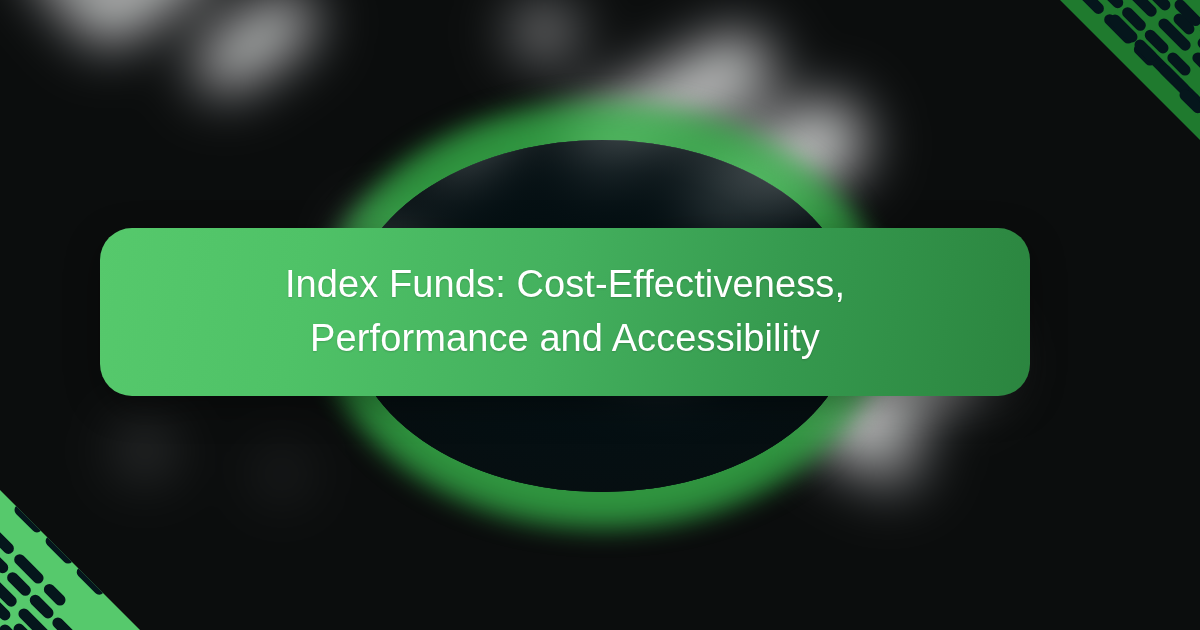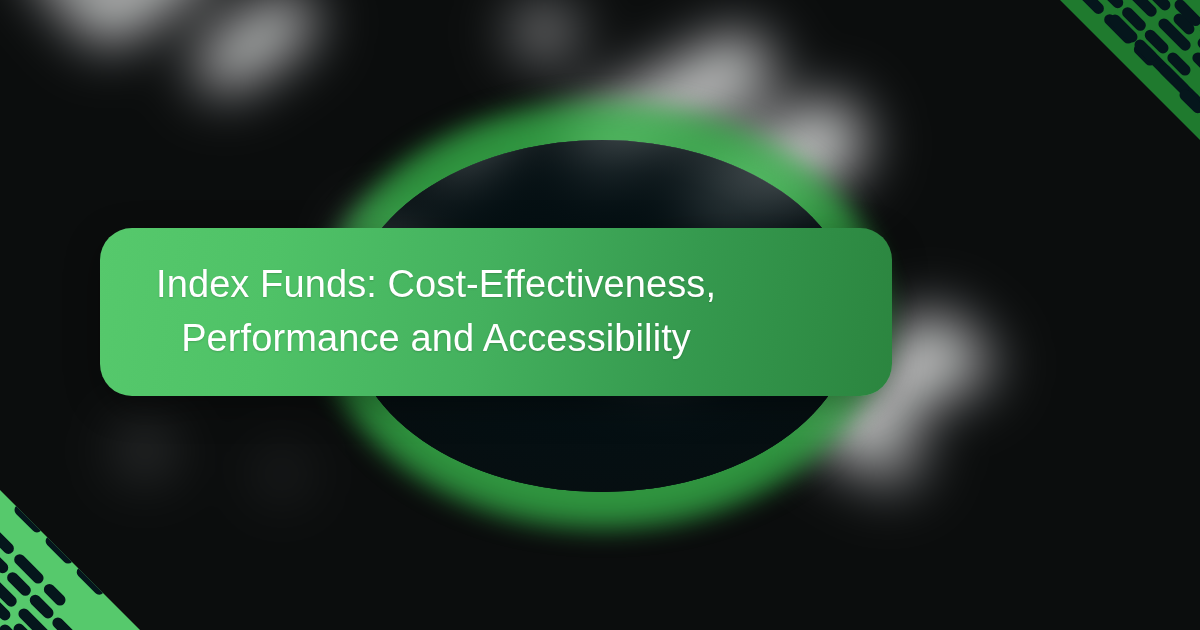--- a/index.html
+++ b/index.html
@@ -88,32 +88,32 @@
   .corner .tri {
     position:absolute; inset:0;
   }
   .corner-tr { top:0; right:0; }
   .corner-bl { bottom:0; left:0; }
 
   
   .title-card {
     position:absolute;
     left:100px; top:228px;
-    width:792px; height:168px;
+    width:930px; height:168px;
     border-radius:32px;
     background:linear-gradient(100deg,
         #56c96c 0%,
         #4fc267 22%,
         #44b15e 48%,
         #35994e 74%,
         #2b853f 100%);
     box-shadow:0 10px 34px rgba(0,0,0,0.35);
     display:flex;
     align-items:center;
-    justify-content:flex-start;
+    justify-content:center;
     padding:3px 56px;
   }
   .title-text {
     color:#ffffff;
     font-size:38px;
     line-height:1.42;
     font-weight:400;
     text-align:center;
     letter-spacing:0.1px;
     text-shadow:0 1px 2px rgba(0,0,0,0.16);

